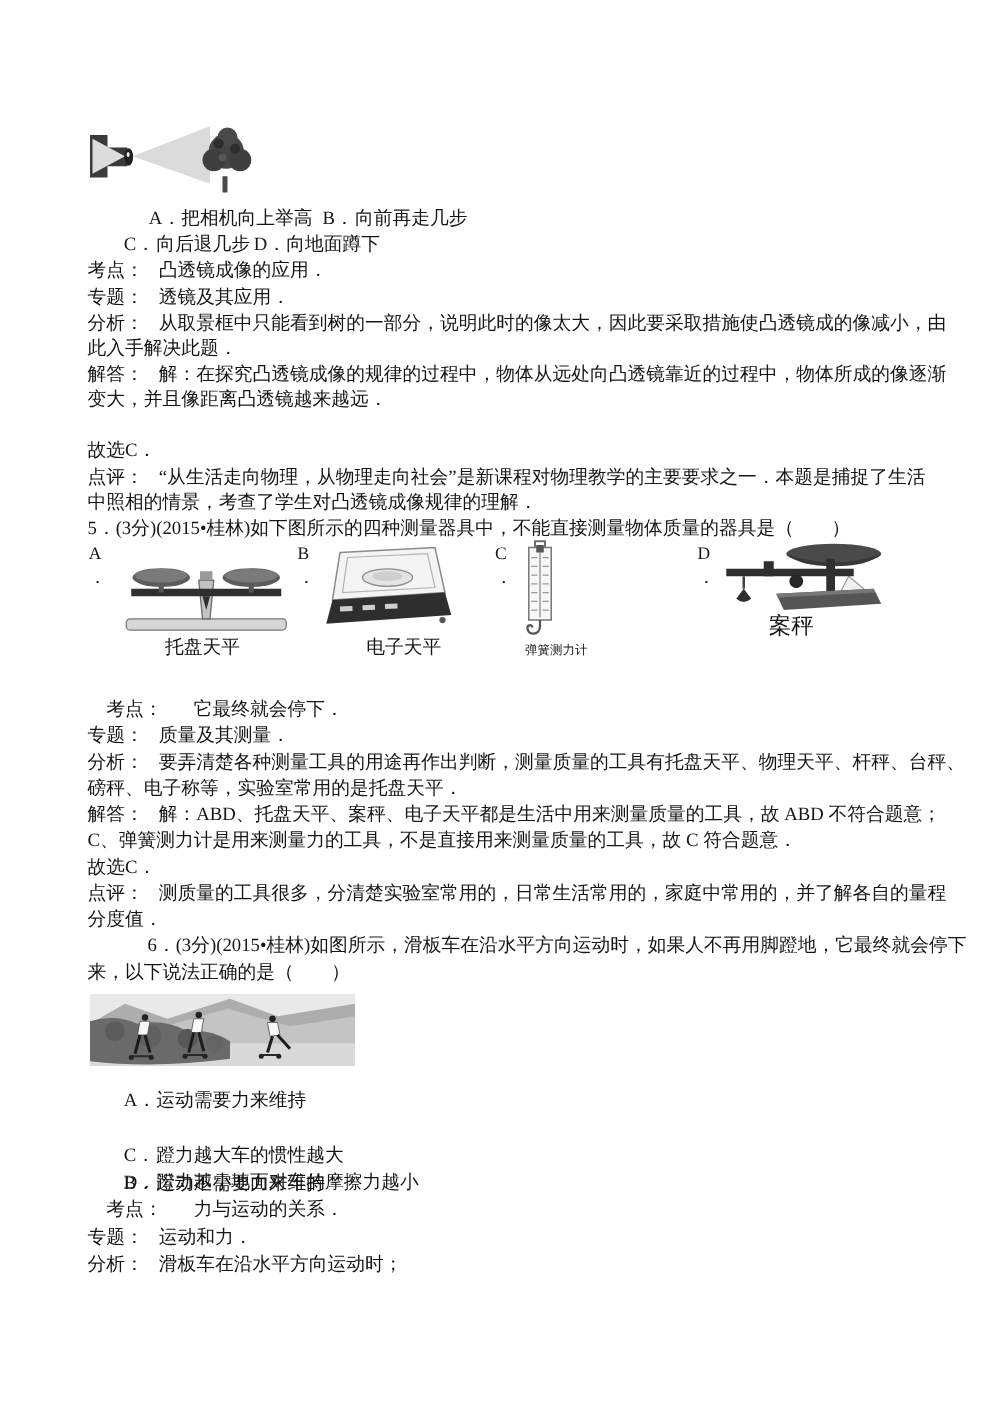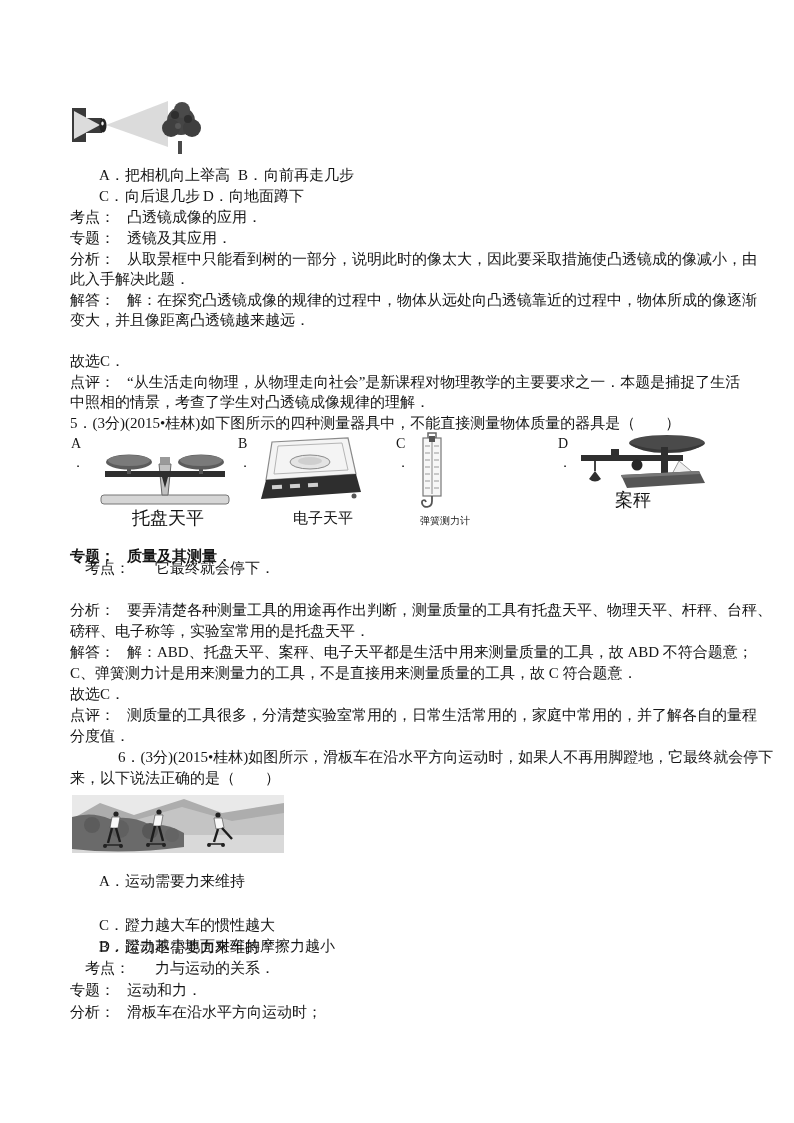--- a/index.html
+++ b/index.html
@@ -16,21 +16,21 @@
     left:70px;
     font-size:15px;
     line-height:20px;
     white-space:pre;
   }
   .lbl{display:inline-block;width:57px;}
   .kd{left:85px;}
   .kd .lbl{width:70px;}
   .opt{left:99px;}
   .optlab{display:inline-block;width:26px;}
-  .optblock1{display:inline-block;width:139px;}
+  .optblock1{display:inline-block;width:139px;margin-left:20px;}
   .optblock2{display:inline-block;width:104px;}
   .letter{
     position:absolute;
     font-size:14px;line-height:16px;
     white-space:pre;
   }
   .figwrap{position:absolute;}
   svg{display:block;}
 </style>
 </head>
@@ -147,26 +147,26 @@
       <rect x="36" y="16" width="8" height="12" fill="#2f2f2f"></rect>
       <line x1="20" y1="28" x2="20" y2="38" stroke="#444" stroke-width="2"></line>
       <path d="M20 38 l-6 8 q6 5 12 0 z" fill="#2f2f2f"></path>
       <circle cx="62" cy="32" r="5.5" fill="#262626"></circle>
       <polygon points="46,42 124,38 130,50 52,55" fill="#555"></polygon>
       <polygon points="46,42 124,38 125,41 47,45" fill="#777"></polygon>
     </svg>
   </div>
 
   <div class="letter" style="left:615px;top:492px;font-size:18px;"><span>案秤</span></div>
-  <div class="letter" style="left:132px;top:510px;font-size:18px;"><span>托盘天平</span></div>
+  <div class="letter" style="left:132px;top:510px;font-size:15px;"><span>托盘天平</span></div>
   <div class="letter" style="left:293px;top:510px;font-size:15px;"><span>电子天平</span></div>
   <div class="letter" style="left:420px;top:513px;font-size:10px;"><span>弹簧测力计</span></div>
 
   <div class="ln kd" style="top:558px;"><span class="lbl">考点：</span><span>它最终就会停下．</span></div>
-  <div class="ln" style="top:546px;font-weight:bold;"><span class="lbl">专题：</span><span>质量及其测量．</span></div>
+  <div class="ln" style="top:579px;"><span class="lbl">专题：</span><span>质量及其测量．</span></div>
   <div class="ln" style="top:600px;"><span class="lbl">分析：</span><span>要弄清楚各种测量工具的用途再作出判断，测量质量的工具有托盘天平、物理天平、杆秤、台秤、</span></div>
   <div class="ln" style="top:621px;"><span>磅秤、电子称等，实验室常用的是托盘天平．</span></div>
   <div class="ln" style="top:642px;"><span class="lbl">解答：</span><span>解：ABD、托盘天平、案秤、电子天平都是生活中用来测量质量的工具，故 ABD 不符合题意；</span></div>
   <div class="ln" style="top:663px;"><span>C、弹簧测力计是用来测量力的工具，不是直接用来测量质量的工具，故 C 符合题意．</span></div>
   <div class="ln" style="top:684px;"><span>故选C．</span></div>
   <div class="ln" style="top:705px;"><span class="lbl">点评：</span><span>测质量的工具很多，分清楚实验室常用的，日常生活常用的，家庭中常用的，并了解各自的量程</span></div>
   <div class="ln" style="top:726px;"><span>分度值．</span></div>
 
   <div class="ln" style="top:747px;margin-left:48px;"><span>6．(3分)(2015•桂林)如图所示，滑板车在沿水平方向运动时，如果人不再用脚蹬地，它最终就会停下</span></div>
   <div class="ln" style="top:768px;"><span>来，以下说法正确的是（　　）</span></div>

